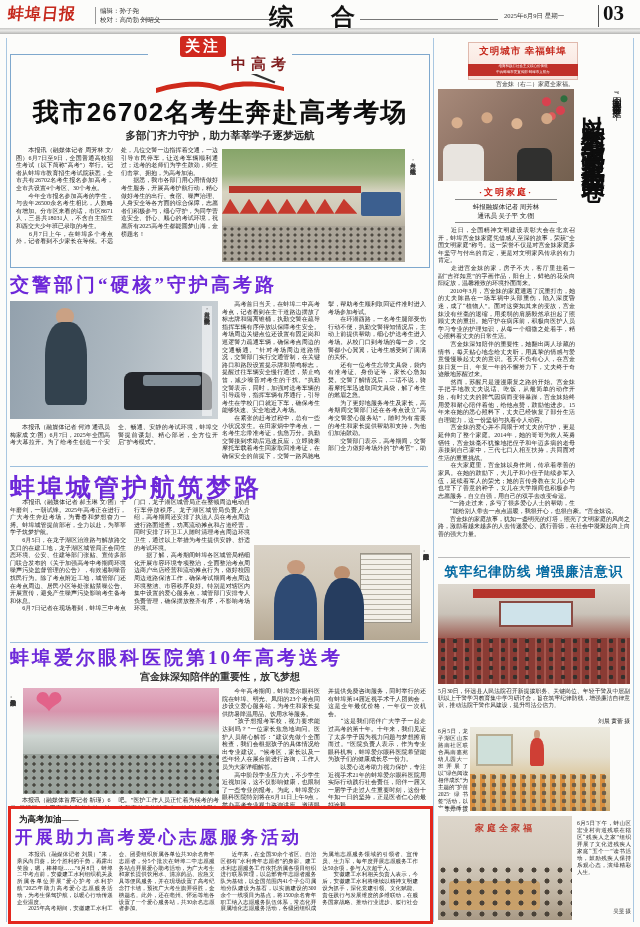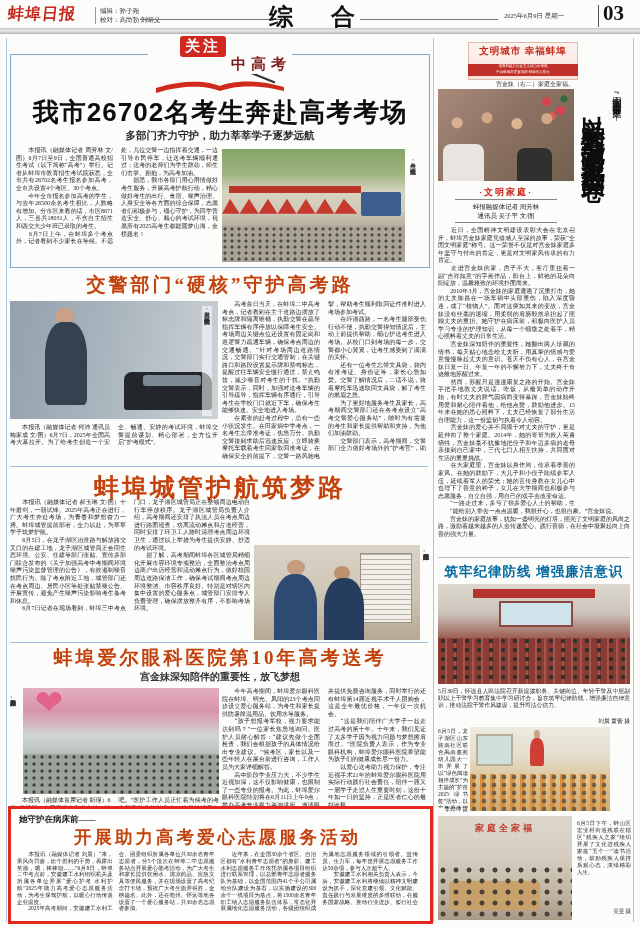--- a/index.html
+++ b/index.html
@@ -9,21 +9,21 @@
   .sans{font-family:"Liberation Sans",sans-serif;}
   .bodytxt{font-size:6px;line-height:7.6px;text-align:justify;color:#242424;
            white-space:pre-line;overflow:hidden;}
   .cols2{column-count:2;column-gap:8px;}
   .cols4{column-count:4;column-gap:6px;}
   .vert{writing-mode:vertical-rl;}
   .vcap{writing-mode:vertical-rl;font-size:6px;line-height:8px;color:#333;overflow:hidden;}
   .photo{position:absolute;overflow:hidden;}
   .hline{position:absolute;background:#9dbfdd;height:1px;}
   .vline{position:absolute;background:#a9c7e1;width:1px;}
-  .h-serif{font-weight:bold;text-align:center;letter-spacing:3px;color:#c2410c;}
+  .h-serif{font-weight:bold;letter-spacing:3px;color:#6d28d9;}
   .center{text-align:center;}
   .credit{font-size:5.8px;text-align:right;color:#242424;}
   .capt{font-size:5.8px;line-height:7.2px;text-align:justify;color:#242424;overflow:hidden;}
 </style>
 </head>
 <body>
 
 <div id="page">
 
   <div class="abs" style="left:8px;top:4px;width:86px;height:22px;font-size:16px;font-weight:bold;color:#c5281c;transform:skewX(-6deg);letter-spacing:1px;">蚌埠日报</div>
@@ -110,21 +110,21 @@
     <div class="abs" style="left:0;bottom:0;width:100%;height:38%;background-color:#9aa29c;background-image:radial-gradient(circle at 3px 3px,#474740 1.4px,transparent 1.9px);background-size:8px 7px;"></div>
   </div>
   <div class="abs bodytxt cols2" style="left:10px;top:797px;width:209px;height:36px;">　　本报讯（融媒体首席记者 靳瑾）6月7日清晨，在田家炳中学考点外，蚌埠爱尔眼科医院的爱心服务站前人头攒动。“同学，天气热，喝点水吧。”医护工作人员正忙着为候考的考生和家长发放矿泉水，这是蚌埠爱尔眼科医院连续第十年参与爱心送考公益活动。</div>
   <div class="abs bodytxt cols2" style="left:222px;top:688px;width:204px;height:145px;">　　今年高考期间，蚌埠爱尔眼科医院在蚌埠、明光、凤阳的23个考点同步设立爱心服务站，为考生和家长提供防暑降温用品、饮用水等服务。
 　　“孩子想报考军校，视力要求能达到吗？”一位家长焦急地询问。医护人员耐心解答：“建议先做个全面检查，我们会根据孩子的具体情况给出专业建议。”候考区，家长以及一些年轻人在展台前进行咨询，工作人员为大家详细解答。
 　　高中阶段学业压力大，不少学生近视加深，这不仅影响健康，也限制了一些专业的报考。为此，蚌埠爱尔眼科医院特别将在6月11日上午9点，举办高考专业视力咨询讲座，邀请眼科专家为考生和家长讲解科普知识，并提供免费咨询服务，同时举行的还有蚌埠第14届近视手术千人团购会，这是全年最优价格，一年仅一次机会。
 　　“这是我们陪伴广大学子一起走过高考的第十年。十年来，我们见证了太多学子因为视力问题与梦想擦肩而过。”医院负责人表示，作为专业眼科机构，蚌埠爱尔眼科医院希望能为孩子们的健康成长尽一份力。
 　　以爱心送考助力视力保护，专注近视手术21年的蚌埠爱尔眼科医院用实际行动践行社会责任，陪伴一届又一届学子走过人生重要时刻，这份十年如一日的坚持，正是医者仁心的最好诠释。</div>
 
   <div class="abs" style="left:8px;top:806px;width:419px;height:112px;border:3px solid #e3271d;background:#fdfdfb;">
-    <div class="abs" style="left:8px;top:5px;font-size:8.5px;font-weight:600;color:#222;">她守护在病床前——</div>
+    <div class="abs" style="left:8px;top:5px;font-size:8.5px;font-weight:600;color:#222;">为高考加油——</div>
     <div class="abs h-serif" style="left:4px;top:16px;width:405px;font-size:17.5px;font-family:Liberation Serif, serif;">开展助力高考爱心志愿服务活动</div>
     <div class="abs bodytxt cols4" style="left:6px;top:42px;width:401px;height:62px;font-size:5.5px;line-height:6.8px;">　　本报讯（融媒体记者 刘晨）“来，乘风向日葵，比个胜利的手势，再露出笑脸，嗯，棒棒哒……”6月8日，蚌埠二中考点前，安徽建工水利组织机关及所属各单位开展“爱心护考 水利护航”2025年助力高考爱心志愿服务活动，为考生保驾护航，以暖心行动传递企业温度。
 　　2025年高考期间，安徽建工水利工会、团委组织所属各单位共30余名青年志愿者，分5个批次在蚌埠二中志愿服务站点开展爱心助考活动，为广大考生和家长提供饮用水、清凉药品、应急文具等便民服务，并在现场设置了高考纪念打卡墙，预祝广大考生旗开得胜，金榜题名。此外，还在亳州、怀远等地各设置了一个爱心服务站，共30余名志愿者参加。
 　　近年来，在全国30余个省区、自治区都有“水利青年志愿者”的身影。建工水利志愿服务工作依托所属各项目组织进行联系管理，以总部青年志愿者服务队为基础，以全国范围内41个子公司属地分队建设为基石，以实施建设的300余个一线项目为基点，将1500余名青年职工纳入志愿服务队伍体系，常态化开展属地化志愿服务活动，各级团组织成为属地志愿服务领域的引领者、宣传员、生力军，每年度开展志愿服务工作达50余项，参与人次超千人。
 　　安徽建工水利相关负责人表示，今后，安徽建工水利将继续以精神文明建设为抓手，深化党建引领、文化赋能、责任践行与发展维度的多维联动，在服务国家战略、推动行业进步、履行社会责任的过程中，持续书写国企高质量发展的崭新篇章。</div>
   </div>
 
   <div class="abs" style="left:468px;top:42px;width:110px;height:34px;">
     <div class="abs center" style="left:0;top:0;width:110px;height:38px;background:linear-gradient(180deg,#fdf3ee,#f7e2da);border:1px solid #e0b9ad;font-size:9.5px;font-weight:bold;color:#c5281c;padding-top:2px;letter-spacing:1px;box-sizing:border-box;">文明城市 幸福蚌埠</div>
     <div class="abs center" style="left:0;top:22px;width:110px;height:12px;background:#c03028;color:#fff;font-size:3.5px;line-height:5.5px;white-space:pre-line;">培育和践行社会主义核心价值观

